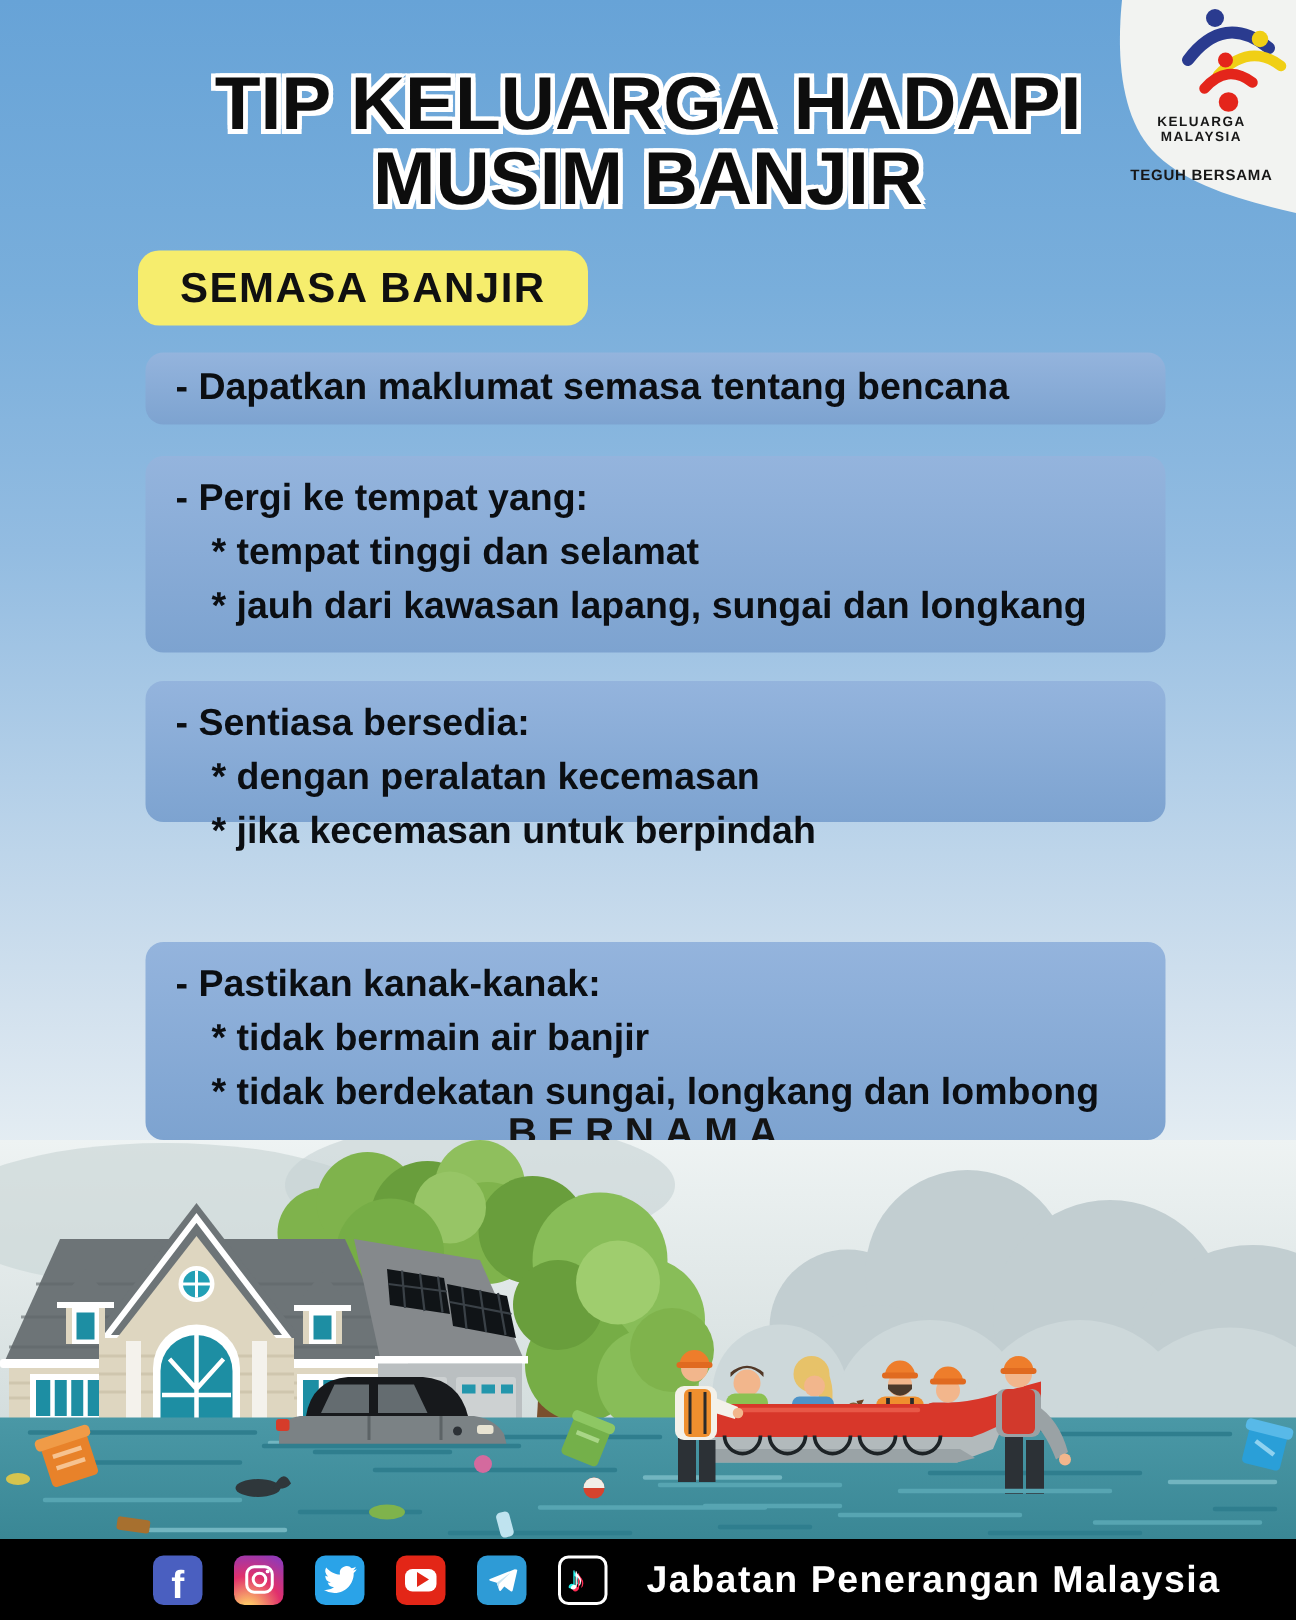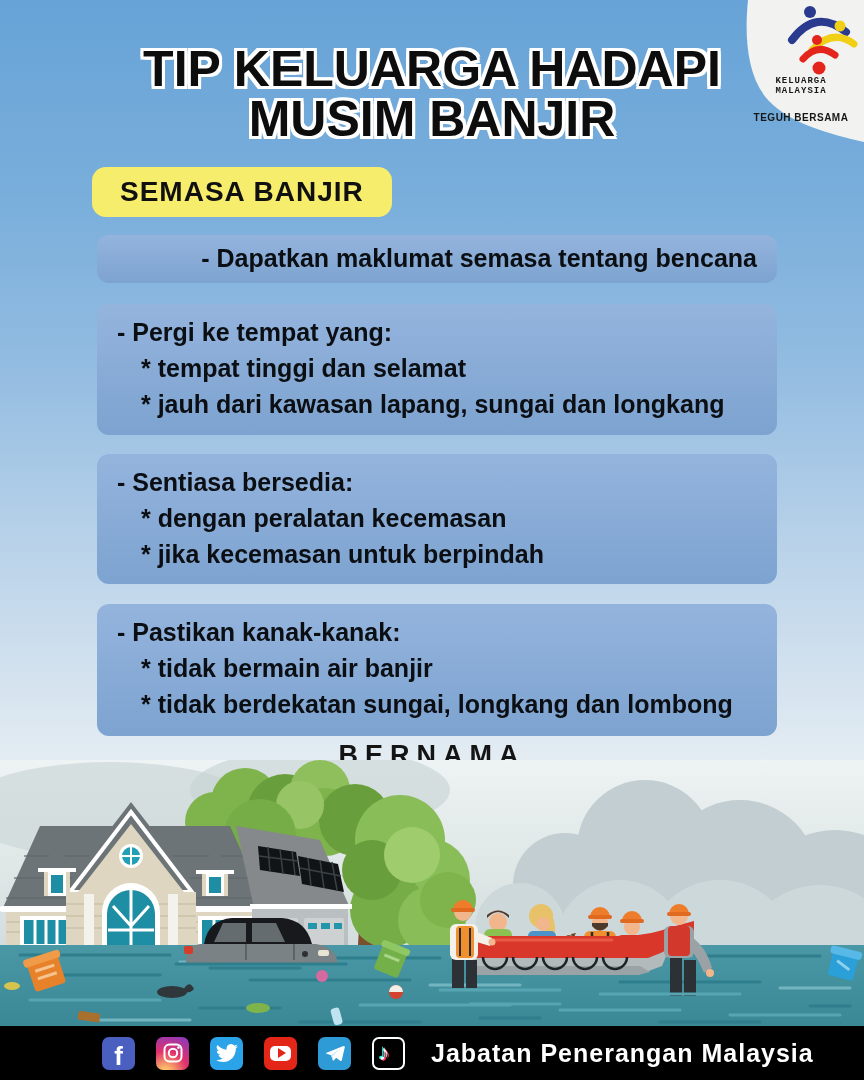--- a/index.html
+++ b/index.html
@@ -6,21 +6,21 @@
   html,body { width:864px; height:1080px; }
   body { font-family:"Liberation Sans", sans-serif; }
   .poster{
     position:relative; width:864px; height:1080px; overflow:hidden;
     background:linear-gradient(180deg,#67a3d7 0%,#79aedb 18%,#93bce1 34%,#b3cfe8 48%,#d2e1ee 62%,#e9f0f4 73%,#e7edef 100%);
   }
 
   
   .corner{ position:absolute; top:0; right:0; width:130px; height:160px; }
   .corner-text{ position:absolute; top:76px; right:4px; width:118px; text-align:center; color:#171717; }
-  .corner-text .wm{ font-size:9px; font-weight:bold; letter-spacing:1px; line-height:10px;font-family:Liberation Mono, monospace; }
+  .corner-text .wm{ font-size:9px; font-weight:bold; letter-spacing:1px; line-height:10px; }
   .corner-text .tg{ font-size:10px; font-weight:bold; letter-spacing:.5px; margin-top:16px; }
 
   
   .title{
     position:absolute; top:44px; left:0; width:100%; text-align:center;
     font-weight:bold; font-size:50px; line-height:50px; color:#0d0d0d; letter-spacing:0;
   }
   .outline{
     text-shadow:
       -3px -3px 0 #fff, 3px -3px 0 #fff, -3px 3px 0 #fff, 3px 3px 0 #fff,
@@ -35,25 +35,25 @@
     font-size:28px; font-weight:bold; color:#101010; letter-spacing:1px;
   }
 
   
   .tipbox{
     position:absolute; left:97px; width:680px;
     background:linear-gradient(180deg,#94b4dd 0%,#7da3d0 100%);
     border-radius:12px; color:#0b0e12; font-weight:bold; font-size:25px;
     padding:10px 20px; line-height:36px;
   }
-  .tipbox.single{ display:flex; align-items:center; padding:0 20px; line-height:1.1;justify-content:flex-end; }
+  .tipbox.single{ display:flex; align-items:center; padding:0 20px; line-height:1.1; }
   #box1{ top:235px; height:48px; }
   #box2{ top:304px; height:131px; }
-  #box3{ top:454px; height:130px; }
-  #box4{ top:604px; height:132px; }
+  #box3{ top:454px; height:94px; }
+  #box4{ top:628px; height:132px; }
   .tip-item{ padding-left:24px; }
 
   .bernama{
     position:absolute; top:740px; left:0; width:100%; text-align:center;
     font-size:27px; font-weight:bold; letter-spacing:7px; color:#141414;
   }
 
   
   .illus{ position:absolute; left:0; top:760px; width:864px; height:266px; }
 

